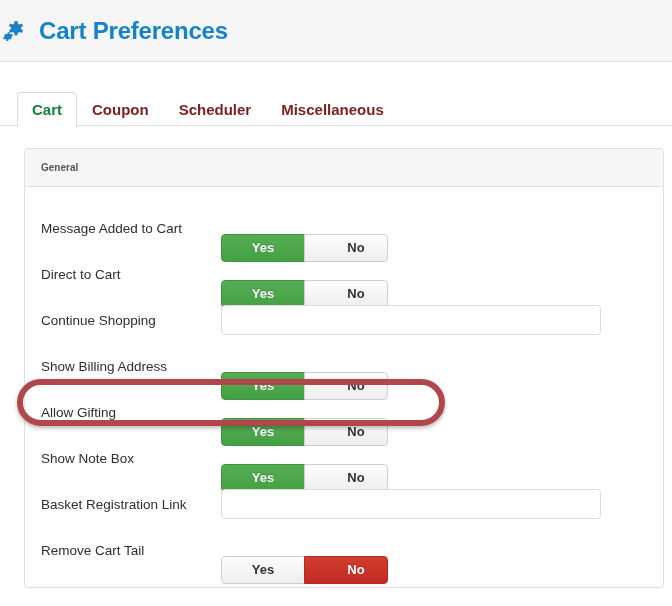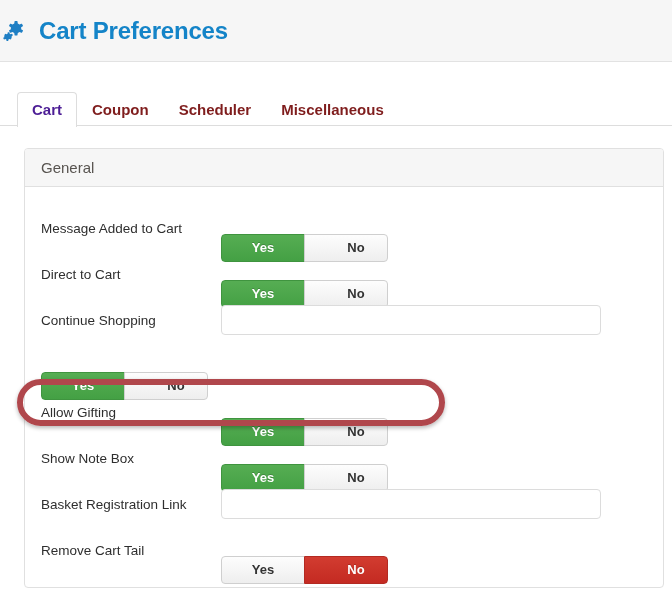--- a/index.html
+++ b/index.html
@@ -65,21 +65,21 @@
     cursor: pointer;
     white-space: nowrap;
     border: 1px solid transparent;
     border-bottom: none;
     border-radius: 4px 4px 0 0;
     background: transparent;
     position: relative;
     top: 1px;
   }
   .tab.active {
-    color: #4c1d95;
+    color: #15803d;
     background: #ffffff;
     border-color: #dddddd;
     cursor: default;
   }
   .tabs-rule {
     position: absolute;
     left: 0;
     right: 0;
     bottom: 0;
     height: 1px;
@@ -103,22 +103,22 @@
     height: 38px;
     background: #f6f6f6;
     border-bottom: 1px solid #e0e0e0;
     border-radius: 3px 3px 0 0;
     display: flex;
     align-items: center;
     padding-left: 16px;
     box-sizing: border-box;
   }
   .panel-heading-title {
-    font-size: 15px;
-    font-weight: normal;
+    font-size: 10px;
+    font-weight: bold;
     color: #585450;
   }
   .panel-body {
     padding: 18px 0 0 0;
   }
 
   
   .form-row {
     display: flex;
     align-items: center;
@@ -252,20 +252,21 @@
           </div>
         </div>
       </div>
       <div class="form-row">
         <div class="form-label">Continue Shopping</div>
         <div class="field">
           <input type="text" class="text-input" value="" placeholder="" style="">
         </div>
       </div>
       <div class="form-row">
+        <div class="form-label">Show Billing Address</div>
         <div class="field">
           <div class="btn-group">
             <div class="btn left on-green">Yes</div>
             <div class="btn right off">No</div>
           </div>
         </div>
       </div>
       <div class="form-row">
         <div class="form-label">Allow Gifting</div>
         <div class="field">

